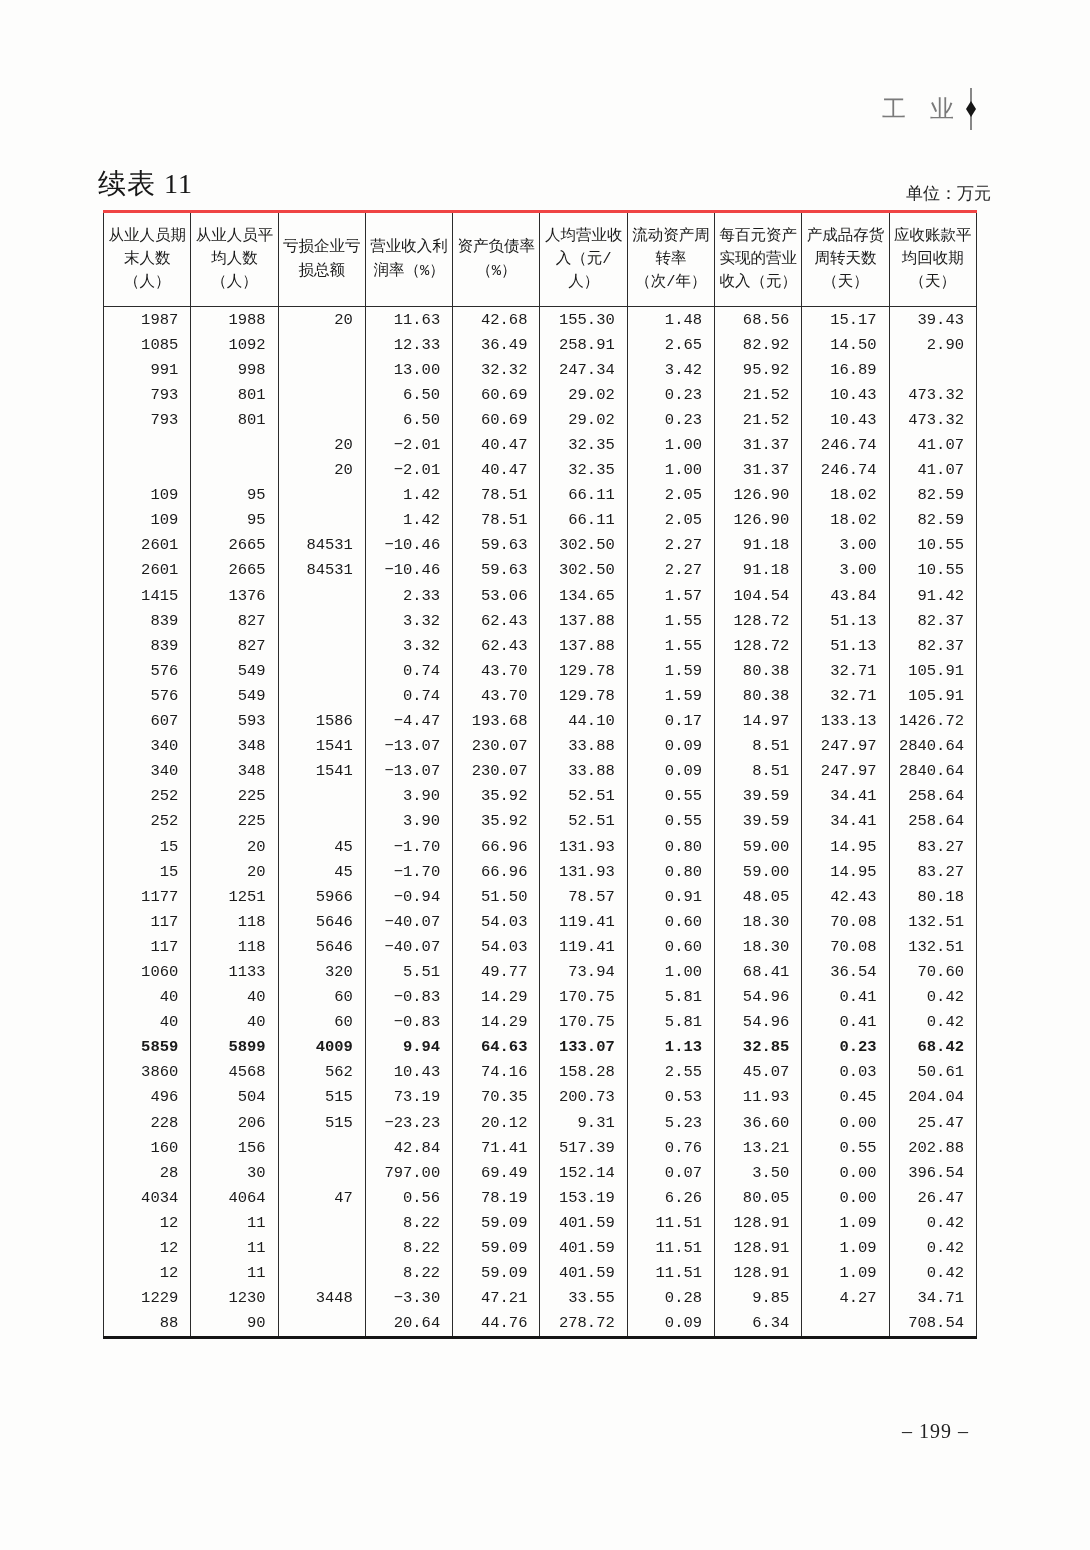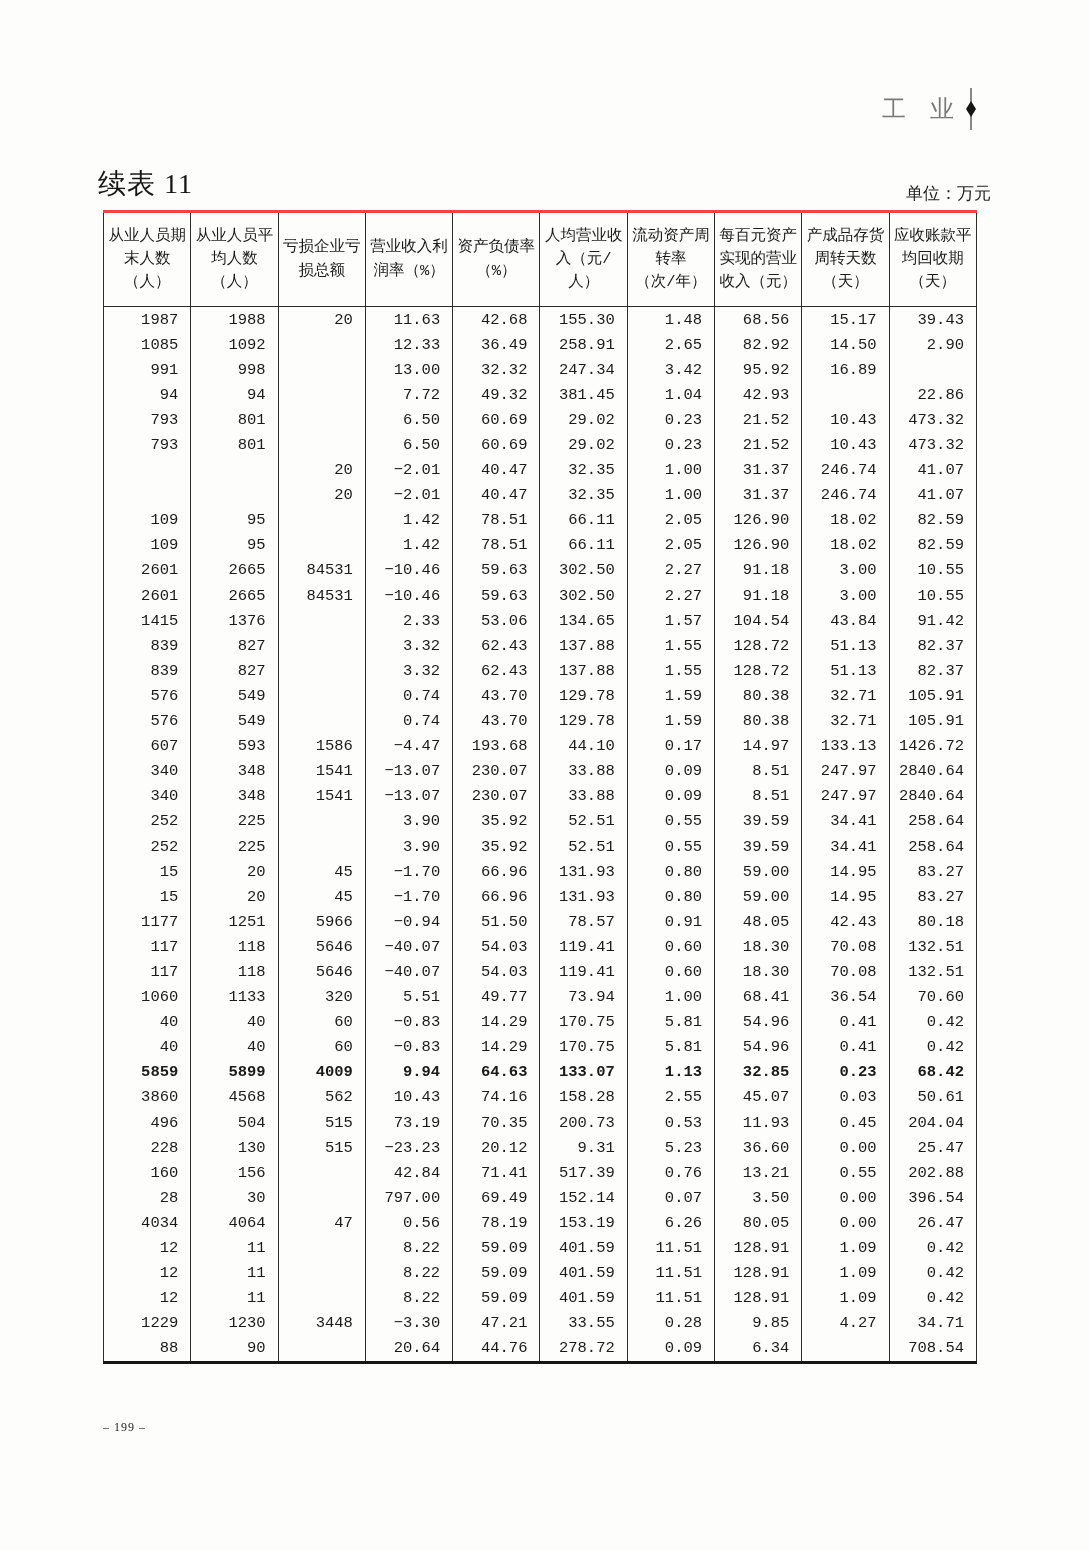--- a/index.html
+++ b/index.html
@@ -67,21 +67,21 @@
     padding:0 12px 0 0;
     vertical-align:middle;
     color:#1a1a1a;
     overflow:hidden;
   }
   table.stat-table tbody tr.bold td { font-weight:bold; }
 
   
   .page-num {
     position:absolute; top:1420px; left:103px; width:874px;
-    text-align:left; font-size:12px; letter-spacing:1px;
+    text-align:right; font-size:20px; letter-spacing:1px;
     padding-right:8px; box-sizing:border-box; color:#222;
   }
 </style>
 </head>
 <body>
 
 <div class="page">
 
   <div class="running-head">
     <span class="rh-text">工 业</span>
@@ -155,32 +155,20 @@
           <td></td>
           <td>13.00</td>
           <td>32.32</td>
           <td>247.34</td>
           <td>3.42</td>
           <td>95.92</td>
           <td>16.89</td>
           <td></td>
         </tr>
         <tr>
-          <td>94</td>
-          <td>94</td>
-          <td></td>
-          <td>7.72</td>
-          <td>49.32</td>
-          <td>381.45</td>
-          <td>1.04</td>
-          <td>42.93</td>
-          <td></td>
-          <td>22.86</td>
-        </tr>
-        <tr>
           <td>793</td>
           <td>801</td>
           <td></td>
           <td>6.50</td>
           <td>60.69</td>
           <td>29.02</td>
           <td>0.23</td>
           <td>21.52</td>
           <td>10.43</td>
           <td>473.32</td>
@@ -516,21 +504,21 @@
           <td>73.19</td>
           <td>70.35</td>
           <td>200.73</td>
           <td>0.53</td>
           <td>11.93</td>
           <td>0.45</td>
           <td>204.04</td>
         </tr>
         <tr>
           <td>228</td>
-          <td>130</td>
+          <td>206</td>
           <td>515</td>
           <td>−23.23</td>
           <td>20.12</td>
           <td>9.31</td>
           <td>5.23</td>
           <td>36.60</td>
           <td>0.00</td>
           <td>25.47</td>
         </tr>
         <tr>

